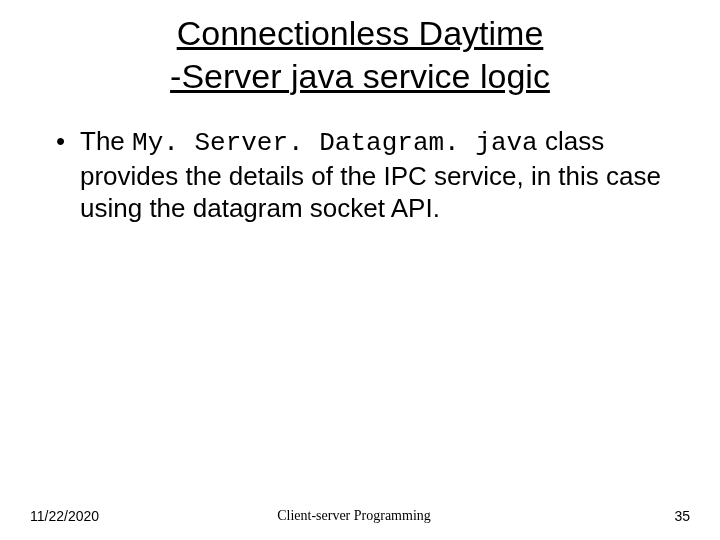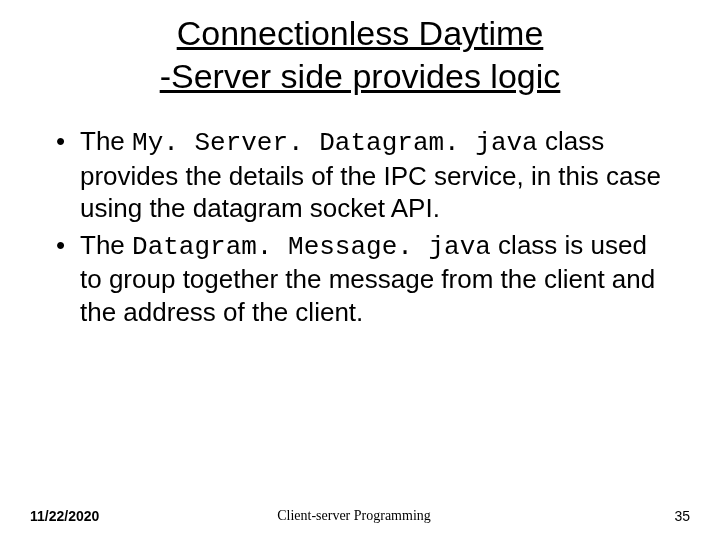--- a/index.html
+++ b/index.html
@@ -54,41 +54,38 @@
   .footer {
     position: absolute;
     bottom: 16px;
     left: 0;
     width: 720px;
     font-size: 14px;
     color: #000000;
     box-sizing: border-box;
     padding: 0 30px;
   }
-  .footer .date { position: absolute; left: 30px;  bottom: 0; font-weight: bold; }
+  .footer .date { position: absolute; left: 30px;  bottom: 0; }
   .footer .center { position: absolute; left: 0; width: 708px; text-align: center; bottom: 0; font-family: Liberation Serif, serif; }
   .footer .page { position: absolute; right: 30px; bottom: 0; }
 </style>
 </head>
 <body>
 
 <div class="slide">
 
   <div class="title">
     <span>Connectionless Daytime</span><br>
-    <span>-Server side provides logic</span>
+    <span>-Server java service logic</span>
   </div>
 
   <div class="body">
     <ul class="bullets">
       <li>
         <span>The </span><span class="mono">My. Server. Datagram. java</span><span> class provides the details of the IPC service, in this case using the datagram socket API.</span>
-      </li>
-      <li>
-        <span>The </span><span class="mono">Datagram. Message. java</span><span> class is used to group together the message from the client and the address of the client.</span>
       </li>
     </ul>
   </div>
 
   <div class="footer">
     <span class="date">11/22/2020</span>
     <span class="center">Client-server Programming</span>
     <span class="page">35</span>
   </div>
 

